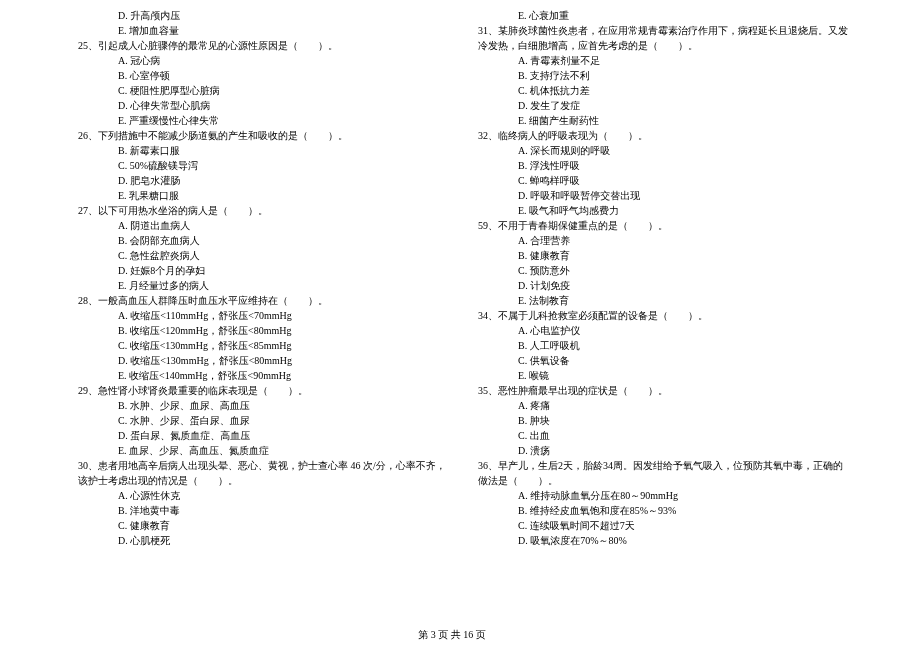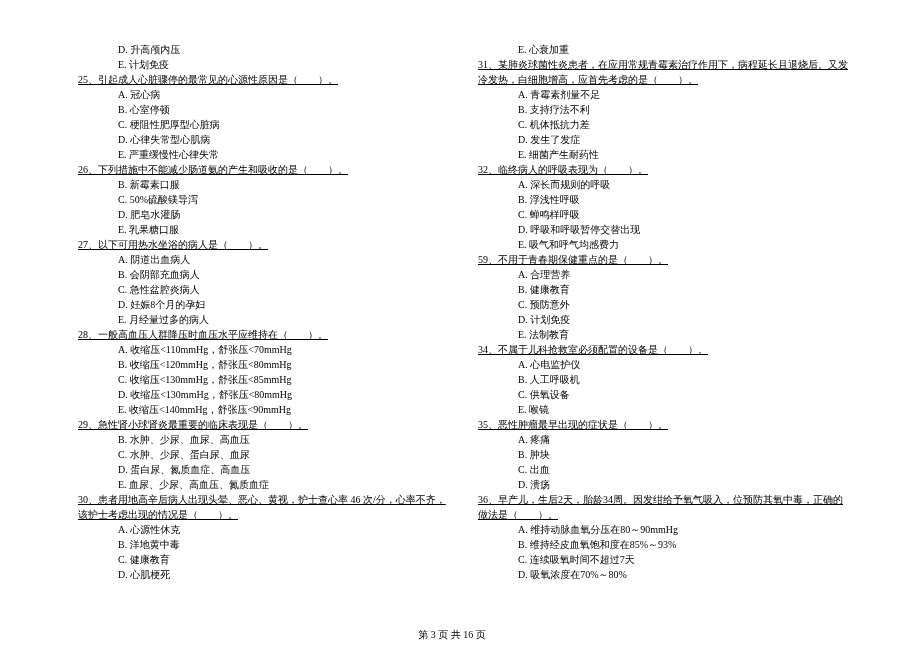--- a/index.html
+++ b/index.html
@@ -17,45 +17,43 @@
       position: relative;
       padding: 8px 0;
     }
     .page {
       display: flex;
       padding: 0 60px;
     }
     .column {
       width: 50%;
       padding: 0 8px;
-      margin-top: 34px;
     }
     .option {
       padding-left: 50px;
     }
     .question-line {
       padding-left: 10px;
-      text-decoration: underline;
     }
     .footer {
       position: absolute;
       bottom: 8px;
       left: 0;
       right: 16px;
       text-align: center;
       font-size: 10px;
     }
   </style>
 </head>
 <body>
 
 <div class="page">
   <div class="column" id="left-col">
       <div class="option">D. 升高颅内压</div>
-      <div class="option">E. 计划免疫</div>
+      <div class="option">E. 增加血容量</div>
       <div class="question-line">25、引起成人心脏骤停的最常见的心源性原因是（　　）。</div>
       <div class="option">A. 冠心病</div>
       <div class="option">B. 心室停顿</div>
       <div class="option">C. 梗阻性肥厚型心脏病</div>
       <div class="option">D. 心律失常型心肌病</div>
       <div class="option">E. 严重缓慢性心律失常</div>
       <div class="question-line">26、下列措施中不能减少肠道氨的产生和吸收的是（　　）。</div>
       <div class="option">B. 新霉素口服</div>
       <div class="option">C. 50%硫酸镁导泻</div>
       <div class="option">D. 肥皂水灌肠</div>

